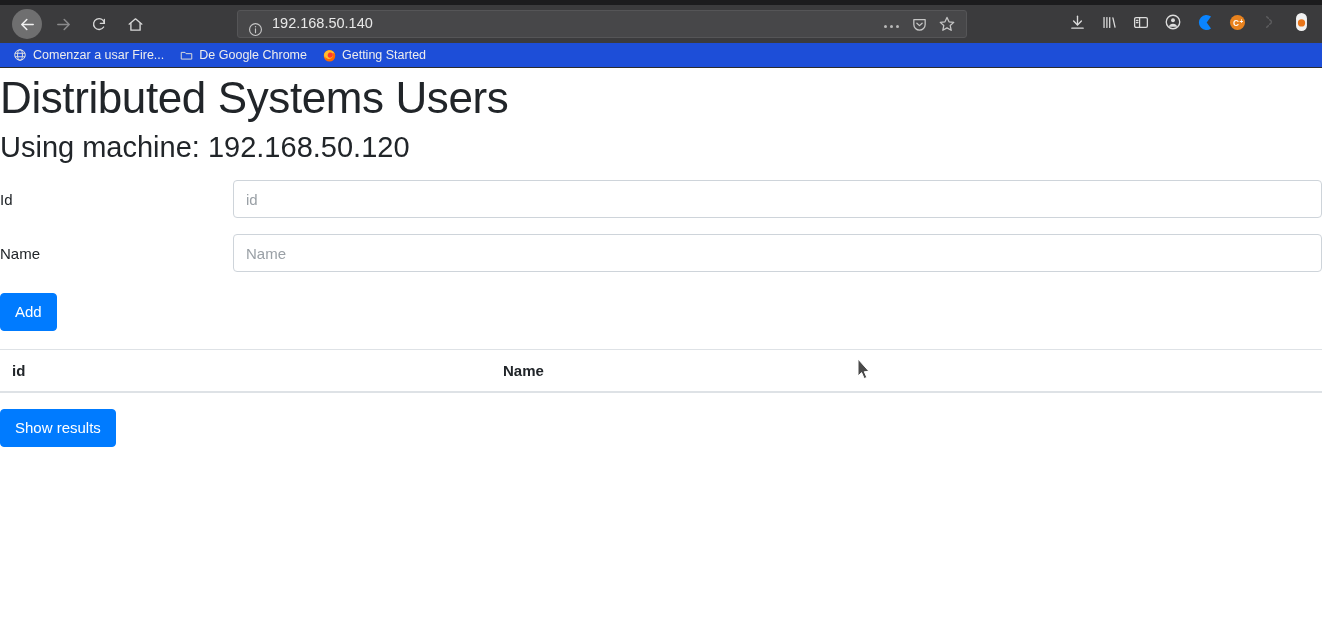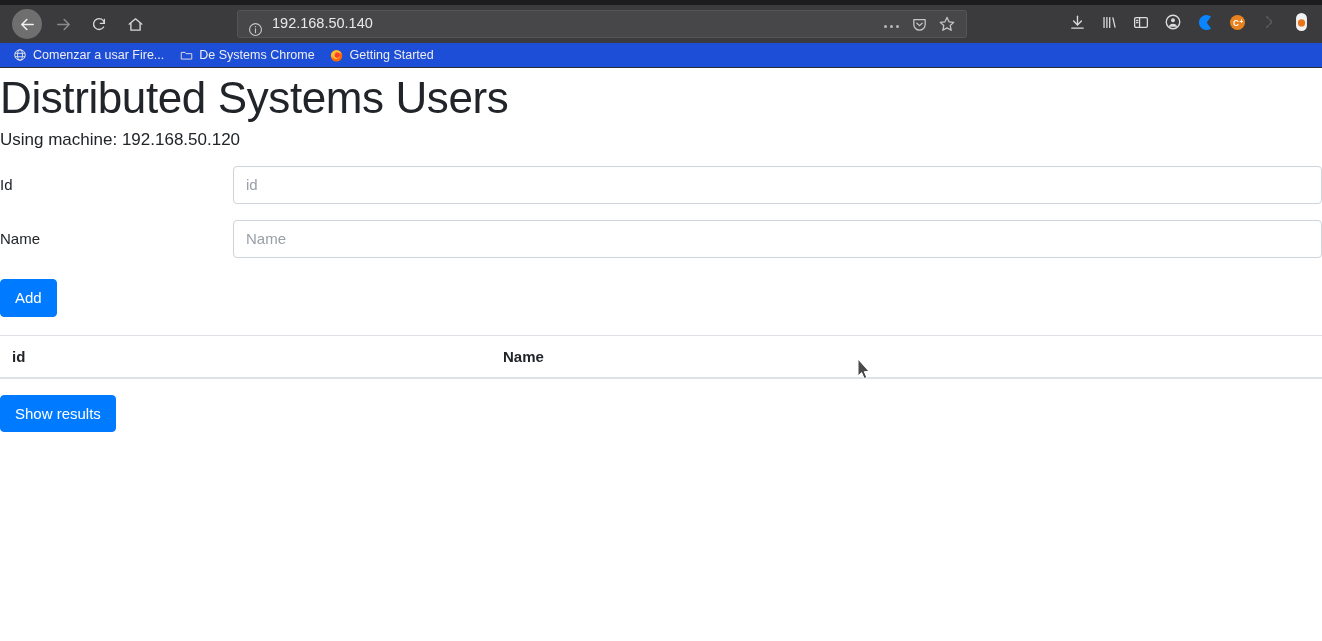--- a/index.html
+++ b/index.html
@@ -156,21 +156,21 @@
   h1.page-title {
     font-size: 44px;
     font-weight: 400;
     color: #212529;
     line-height: 1.08;
     letter-spacing: -0.4px;
     padding-top: 6px;
   }
 
   h2.machine-line {
-    font-size: 17px;
+    font-size: 29px;
     font-weight: 400;
     color: #212529;
     line-height: 1.2;
     padding-top: 8px;
   }
 
   .form-row {
     display: flex;
     align-items: center;
     margin-top: 16px;
@@ -421,21 +421,21 @@
     </span>
     <span class="bm-label">Comenzar a usar Fire...</span>
   </div>
 
   <div class="bm-item">
     <span class="bm-ico">
       <svg width="15" height="14" viewBox="0 0 24 24" fill="none" stroke="#dcdcdc" stroke-width="1.7" stroke-linejoin="round">
         <path d="M3 7.5h6.5l1.8 2.2H21V19H3z"></path>
       </svg>
     </span>
-    <span class="bm-label">De Systems Chrome</span>
+    <span class="bm-label">De Google Chrome</span>
   </div>
 
   <div class="bm-item">
     <span class="bm-ico">
       <svg width="15" height="15" viewBox="0 0 24 24">
         <circle cx="12" cy="12.5" r="9.2" fill="#ff6a00"></circle>
         <path d="M12 3.5c4 0 7.3 2.6 8.5 6-1.3-1.4-3-2.2-4.2-1.3 1.3 1.6 1.6 3.6.9 5.5-1.1 3-4.2 4.6-7.3 3.9-2.3-.5-3.9-2.2-4.3-4.3-.4 1.3-.2 2.8.5 4C4.3 15.6 3.3 13.6 3.3 11.6 3.3 7.1 7.2 3.5 12 3.5z" fill="#ffbd2e"></path>
         <path d="M12.3 7.2c2-.3 3.6.5 4.5 1.9.9 1.5.8 3.5-.4 4.9-1.5 1.8-4.2 2.1-6 .7-1.2-1-1.6-2.5-1.2-3.9.5-1.7 1.5-3.2 3.1-3.6z" fill="#ff3b2f"></path>
       </svg>
     </span>

